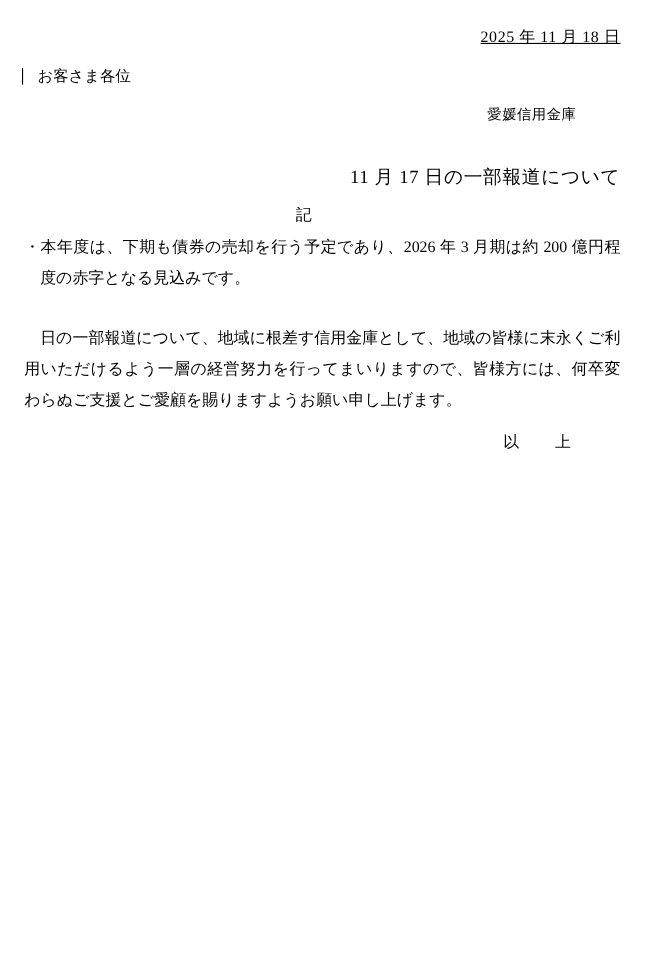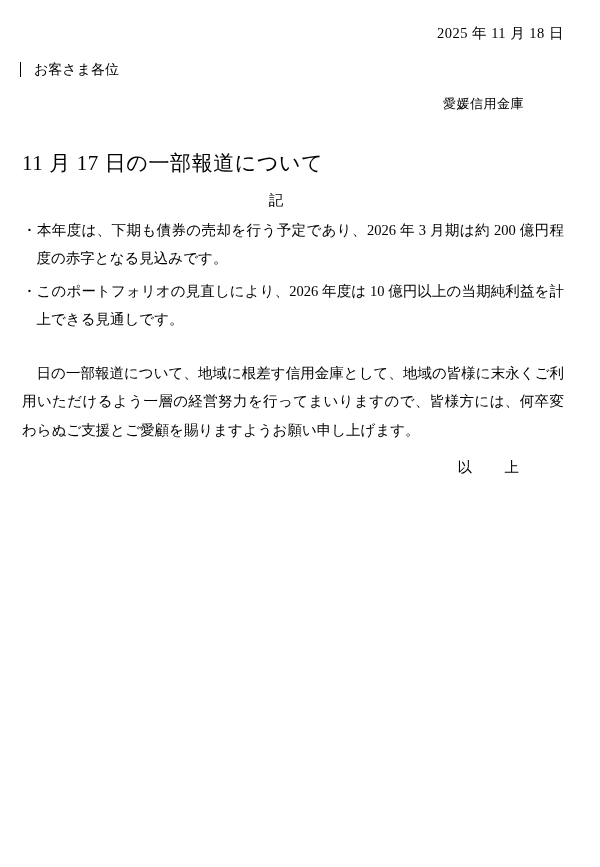--- a/index.html
+++ b/index.html
@@ -20,20 +20,21 @@
     width: 600px;
     height: 867px;
     box-sizing: border-box;
     padding: 18px 36px 10px 22px;
   }
   .date-line {
     text-align: right;
     font-size: 14.5px;
     letter-spacing: 0.5px;
     margin: 6px 0 0 0;
+    text-decoration: underline;
   }
   .addressee {
     font-size: 14px;
     margin: 18px 0 0 0;
     padding-left: 12px;
     position: relative;
   }
   .caret {
     position: absolute;
     left: -2px;
@@ -42,22 +43,22 @@
     height: 15px;
     background: #000;
   }
   .sender {
     text-align: right;
     font-size: 13px;
     margin: 16px 40px 0 0;
     letter-spacing: 0.5px;
   }
   .title {
-    text-align: left;
-    font-size: 21px;
+    text-align: right;
+    font-size: 17px;
     margin: 36px 0 0 0;
     letter-spacing: 0.6px;
   }
   .para {
     font-size: 14.5px;
     line-height: 1.95;
     margin: 22px 0 0 0;
     text-align: justify;
     text-justify: inter-ideograph;
     text-indent: 1em;
@@ -112,20 +113,19 @@
 
   <div class="sender">愛媛信用金庫</div>
 
   <div class="title">11 月 17 日の一部報道について</div>
 
 
   <div class="ki">記</div>
 
   <ul class="bullets">
     <li>・本年度は、下期も債券の売却を行う予定であり、2026 年 3 月期は約 200 億円程度の赤字となる見込みです。</li>
-    <li>・このポートフォリオの見直しにより、2026 年度は 10 億円以上の当期純利益を計上できる見通しです。</li>
   </ul>
 
   <div class="closing">日の一部報道について、地域に根差す信用金庫として、地域の皆様に末永くご利用いただけるよう一層の経営努力を行ってまいりますので、皆様方には、何卒変わらぬご支援とご愛顧を賜りますようお願い申し上げます。</div>
 
   <div class="ijou">以　上</div>
 
 </div>
 
 </body></html>

